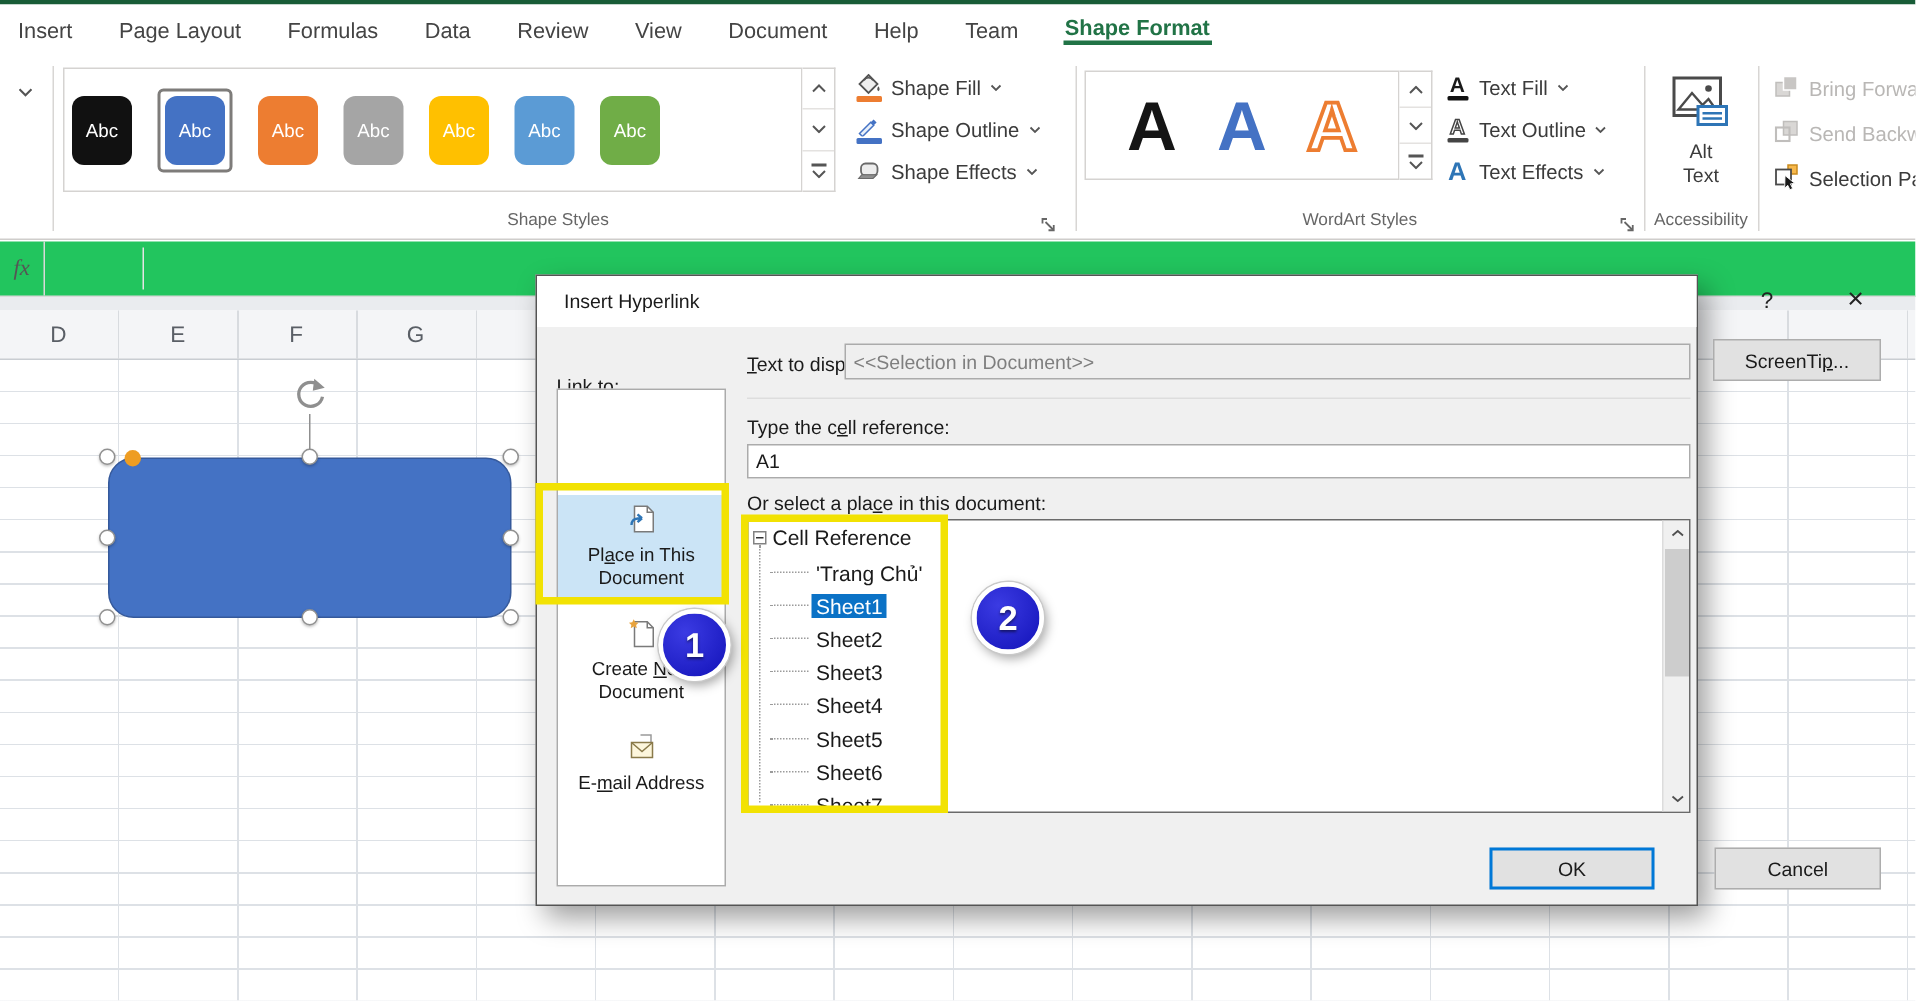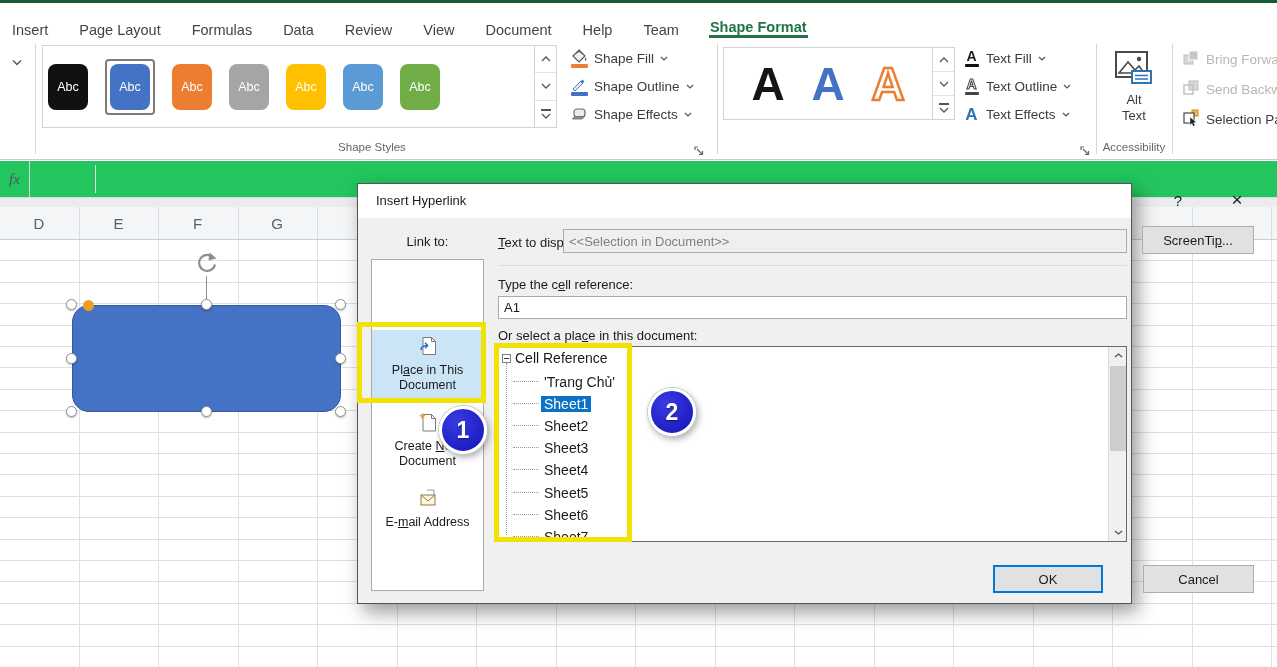--- a/index.html
+++ b/index.html
@@ -2,21 +2,21 @@
 <html><head>
 <meta charset="utf-8">
 <style>
   *{box-sizing:border-box;margin:0;padding:0}
   html,body{width:1277px;height:667px;overflow:hidden}
   body{font-family:"Liberation Sans",sans-serif;background:#fff;position:relative}
   #screen{position:absolute;inset:0;width:1277px;height:667px;overflow:hidden}
 
   
   .top-strip{position:absolute;left:0;top:0;width:100%;height:3px;background:#185C37}
-  .tabbar{position:absolute;left:0;top:3px;width:100%;height:35px;background:#fff;display:flex;align-items:flex-end;padding-left:11px;gap:29px;font-size:14.5px;color:#444}
+  .tabbar{position:absolute;left:0;top:3px;width:100%;height:35px;background:#fff;display:flex;align-items:center;padding-left:11px;gap:29px;font-size:14.5px;color:#444}
   .tab{display:flex;align-items:center;padding:0 1px;cursor:default}
   .tab.active{color:#217346;font-weight:700;border-bottom:3px solid #217346}
 
   
   .ribbon{position:absolute;left:0;top:38px;width:100%;height:122px;background:#fff;border-bottom:1px solid #CFCDCB}
   .vdiv{position:absolute;top:6px;height:110px;width:1px;background:#D8D6D4}
   .grp-label{position:absolute;top:103px;height:16px;font-size:11.5px;color:#666;text-align:center}
   .launcher{position:absolute;top:105px;width:12px;height:12px}
   .stub-chev{position:absolute;left:12px;top:14px}
 
@@ -268,20 +268,21 @@
     <div class="rbn-btn" style="left:963px;top:64px">
       <span class="texticon">
           <span class="tA" style="color:#2E75B6;font-size:17px">A</span>
         </span>
       <span>Text Effects</span>
       <svg class="chev" width="8" height="5" viewBox="0 0 8 5">
           <polyline points="1,1 4,4 7,1" fill="none" stroke="#555" stroke-width="1.2"></polyline>
         </svg>
     </div>
 
+    <div class="grp-label" style="left:723px;width:367px">WordArt Styles</div>
     <span class="launcher" style="left:1080px">
       <svg width="11" height="11" viewBox="0 0 11 11">
           <path d="M1 4 V1 H4" fill="none" stroke="#666" stroke-width="1.2"></path>
           <path d="M3 3 L8 8" stroke="#666" stroke-width="1.2"></path>
           <path d="M8.5 5 V8.5 H5" fill="none" stroke="#666" stroke-width="1.2"></path>
         </svg>
     </span>
     <div class="vdiv" style="left:1096px"></div>
 
     <div class="alt-btn">
@@ -363,21 +364,21 @@
   <div class="handle" style="left:335px;top:406px"></div>
   <div class="adj-dot"></div>
 
   <div class="dialog">
     <div class="dlg-title">
       <span class="t">Insert Hyperlink</span>
       <span class="dlg-help">?</span>
       <span class="dlg-close">×</span>
     </div>
 
-    <div class="lbl" style="left:13px;top:50px;width:113px;text-align:center">Link to:</div>
+    <div class="lbl" style="left:13px;top:66px;width:113px;">Link to:</div>
 
     <div class="lbl" style="left:140px;top:51px"><span></span><span class="accel">T</span><span>ext to display:</span></div>
     <div class="inp disabled" style="left:205px;top:45px;width:564px;height:24px">&lt;&lt;Selection in Document&gt;&gt;</div>
     <div class="win-btn" style="left:784px;top:42px;width:112px;height:28px">
         <span><span>ScreenTi</span><span class="accel">p</span><span>...</span></span>
       </div>
     <div class="sep"></div>
 
     <div class="sidebar">
       <div class="sb-item selected" style="top:70px">

